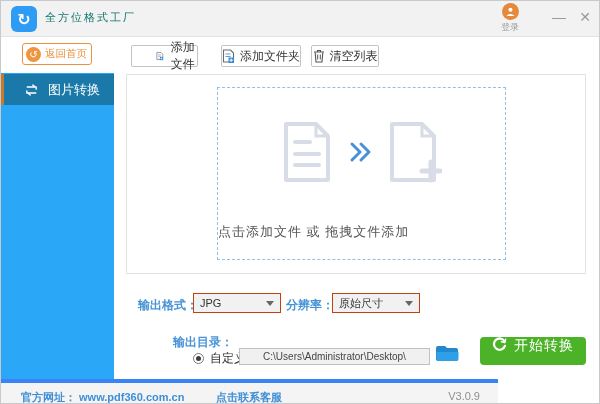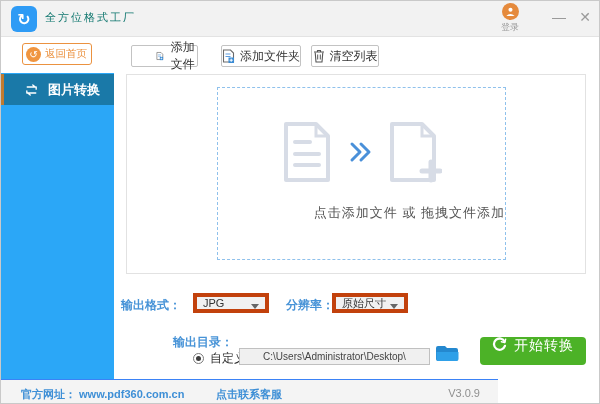--- a/index.html
+++ b/index.html
@@ -18,51 +18,51 @@
   .winbtn.min { left:548px; }
   .winbtn.close { left:574px; }
 
   
   .backstrip { position:absolute; left:0; top:36px; width:113px; height:36px; background:#ffffff; }
   .back-btn { position:absolute; left:21px; top:6px; width:70px; height:22px; border:1px solid #eb9240; border-radius:3px; background:#fff; display:flex; align-items:center; gap:4px; padding-left:3px; cursor:pointer; }
   .back-btn .back-ico { width:15px; height:15px; border-radius:50%; background:#f0953f; color:#fff; font-size:10px; line-height:15px; text-align:center; }
   .back-btn .back-label { font-size:10.5px; color:#eb9240; white-space:nowrap; }
 
   
-  .sidebar { position:absolute; left:0; top:72px; width:113px; height:306px; background:#2ba7f7;font-weight:bold; }
+  .sidebar { position:absolute; left:0; top:72px; width:113px; height:306px; background:#2ba7f7; }
   .side-item { position:absolute; left:0; top:1px; width:113px; height:31px; background:#1a79a8; border-left:3px solid #c27b2f; display:flex; align-items:center; gap:8px; padding-left:19px; cursor:pointer; }
   .side-item .side-label { color:#fff; font-size:13px; white-space:nowrap; }
 
   
   .tb-btn { position:absolute; top:44px; height:22px; background:#fff; border:1px solid #c3c3c3; border-radius:2px; display:flex; align-items:center; justify-content:center; gap:5px; font-size:12px; color:#333; cursor:pointer; }
   .tb-add-file { left:130px; width:67px;padding-left:24px; }
   .tb-add-folder { left:220px; width:80px; }
   .tb-clear { left:310px; width:68px; }
 
   
   .panel { position:absolute; left:125px; top:73px; width:460px; height:200px; background:#fff; border:1px solid #e2e2e2; }
   .dropzone { position:absolute; left:90px; top:12px; width:289px; height:173px; border:1px dashed #8fc1ec; cursor:pointer; }
   .dz-icons { position:absolute; left:0; top:32px; width:100%; display:flex; align-items:center; justify-content:center; gap:16px; }
-  .dz-hint { position:absolute; left:0; top:116px; width:100%; text-align:right; font-size:13px; color:#555; letter-spacing:1px; }
+  .dz-hint { position:absolute; left:0; top:135px; width:100%; text-align:left; font-size:13px; color:#555; letter-spacing:1px; }
 
   
   .blue-label { position:absolute; font-size:12px; font-weight:bold; color:#4793d7; white-space:nowrap; }
-  .select { position:absolute; height:20px; width:76px; background:#f1f1f1; border:4px solid #c2410c; display:flex; align-items:center; font-size:11px; color:#333; padding-left:6px; cursor:pointer; }
+  .select { position:absolute; height:20px; width:88px; background:#f1f1f1; border:1px solid #c2410c; display:flex; align-items:center; font-size:11px; color:#333; padding-left:6px; cursor:pointer; }
   .select .chev { position:absolute; right:6px; top:7px; width:0; height:0; border-left:4px solid transparent; border-right:4px solid transparent; border-top:5px solid #666; }
   .radio-row { position:absolute; display:flex; align-items:center; gap:6px; cursor:pointer; }
   .radio { width:11px; height:11px; border:1px solid #7a7a7a; border-radius:50%; background:#fff; display:flex; align-items:center; justify-content:center; }
   .radio .dot { width:5px; height:5px; border-radius:50%; background:#3d3d3d; }
   .radio-label { font-size:12px; color:#333; white-space:nowrap; }
   .path-input { position:absolute; left:238px; top:347px; width:191px; height:17px; background:#f0f0f0; border:1px solid #c0c0c0; font-size:10px; color:#444; padding:0 4px; font-family:"Liberation Sans","DejaVu Sans",sans-serif;text-align:center; }
   .browse-btn { position:absolute; left:433px; top:343px; width:26px; height:20px; border:none; background:transparent; cursor:pointer; padding:0; }
   .start-btn { position:absolute; left:479px; top:336px; width:106px; height:28px; background:#4cb227; border:none; border-radius:4px; color:#fff; display:flex; align-items:flex-start; justify-content:center; gap:7px; font-size:14px; cursor:pointer; }
   .start-btn .start-label { letter-spacing:1px; }
 
   
-  .footer { position:absolute; left:0; top:378px; width:497px; height:26px; background:#f4f4f4; border-top:1px solid #3b82f6; }
+  .footer { position:absolute; left:0; top:378px; width:497px; height:26px; background:#f4f4f4; border-top:4px solid #3b82f6; }
   .footer .site { position:absolute; left:20px; top:7px; font-size:11px; font-weight:bold; color:#3e8fd6; }
   .footer .contact { position:absolute; left:215px; top:7px; font-size:11px; font-weight:bold; color:#3e8fd6; cursor:pointer; }
   .footer .version { position:absolute; right:18px; top:7px; font-size:11px; color:#8f8f8f; }
 </style>
 </head>
 <body>
 
 <div class="window">
 
   <div class="titlebar">
@@ -141,21 +141,21 @@
         <svg width="54" height="64" viewBox="0 0 54 64">
           <path d="M4 4 h30 l12 12 v44 h-42 z" fill="none" stroke="#d7dce6" stroke-width="4" stroke-linejoin="round"></path>
           <path d="M34 4 v12 h12" fill="none" stroke="#d7dce6" stroke-width="3"></path>
           <path d="M43 42 v18 M34 51 h18" stroke="#d7dce6" stroke-width="5" stroke-linecap="round"></path>
         </svg>
       </div>
       <div class="dz-hint">点击添加文件 或 拖拽文件添加</div>
     </div>
   </div>
 
-  <div class="blue-label" style="left:120px; top:296px;">输出格式：</div>
+  <div class="blue-label" style="left:137px; top:296px;">输出格式：</div>
   <div class="select" style="left:192px; top:292px;">
     <span>JPG</span>
     <span class="chev"></span>
   </div>
   <div class="blue-label" style="left:285px; top:296px;">分辨率：</div>
   <div class="select" style="left:331px; top:292px;">
     <span>原始尺寸</span>
     <span class="chev"></span>
   </div>
 

